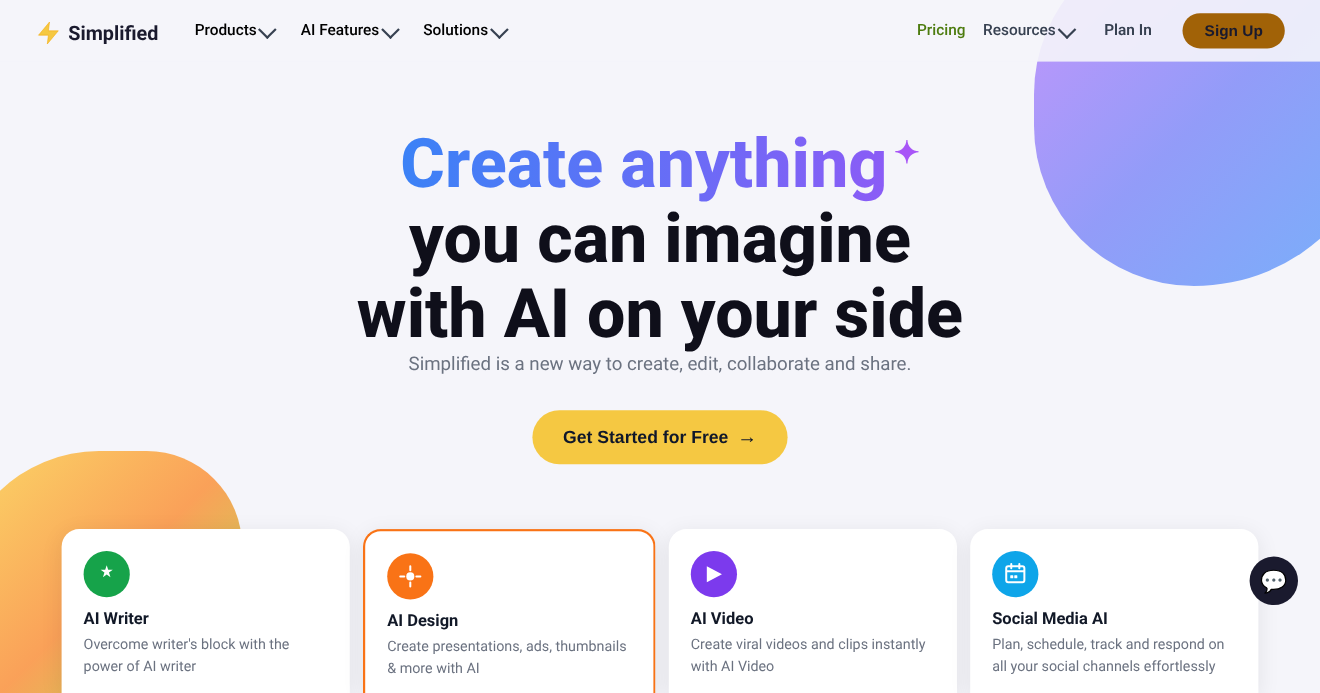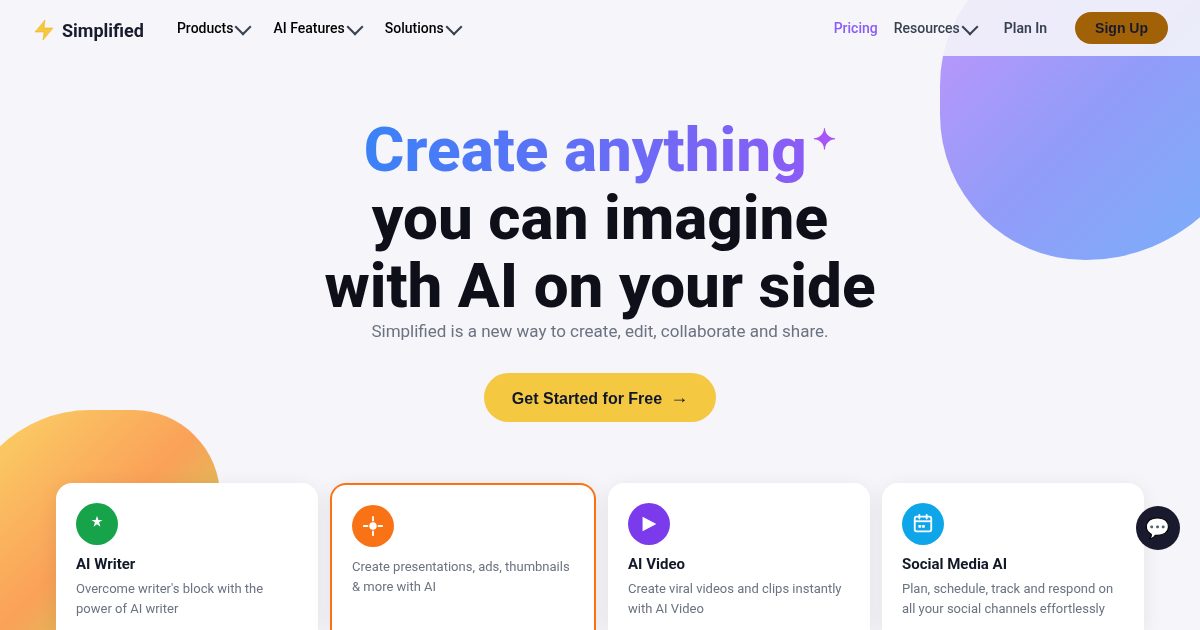--- a/index.html
+++ b/index.html
@@ -104,21 +104,21 @@
 
     .nav-right {
       display: flex;
       align-items: center;
       gap: 16px;
     }
 
     .nav-pricing {
       font-size: 14px;
       font-weight: 500;
-      color: #8b5cf6;
+      color: #4d7c0f;
       cursor: pointer;
     }
 
     .nav-resources {
       display: flex;
       align-items: center;
       gap: 4px;
       font-size: 14px;
       font-weight: 500;
       color: #374151;
@@ -350,20 +350,21 @@
     <div class="card-desc">Overcome writer's block with the power of AI writer</div>
   </div>
 
   <div class="card active">
     <div class="card-icon card-icon-design">
       <svg width="22" height="22" viewBox="0 0 24 24" fill="none">
         <circle cx="12" cy="12" r="4" fill="white"></circle>
         <path d="M12 2v4M12 18v4M2 12h4M18 12h4" stroke="white" stroke-width="2" stroke-linecap="round"></path>
       </svg>
     </div>
+    <div class="card-title">AI Design</div>
     <div class="card-desc">Create presentations, ads, thumbnails &amp; more with AI</div>
   </div>
 
   <div class="card">
     <div class="card-icon card-icon-video">
       <svg width="22" height="22" viewBox="0 0 24 24" fill="none">
         <path d="M5 4l15 8-15 8V4z" fill="white"></path>
       </svg>
     </div>
     <div class="card-title">AI Video</div>

